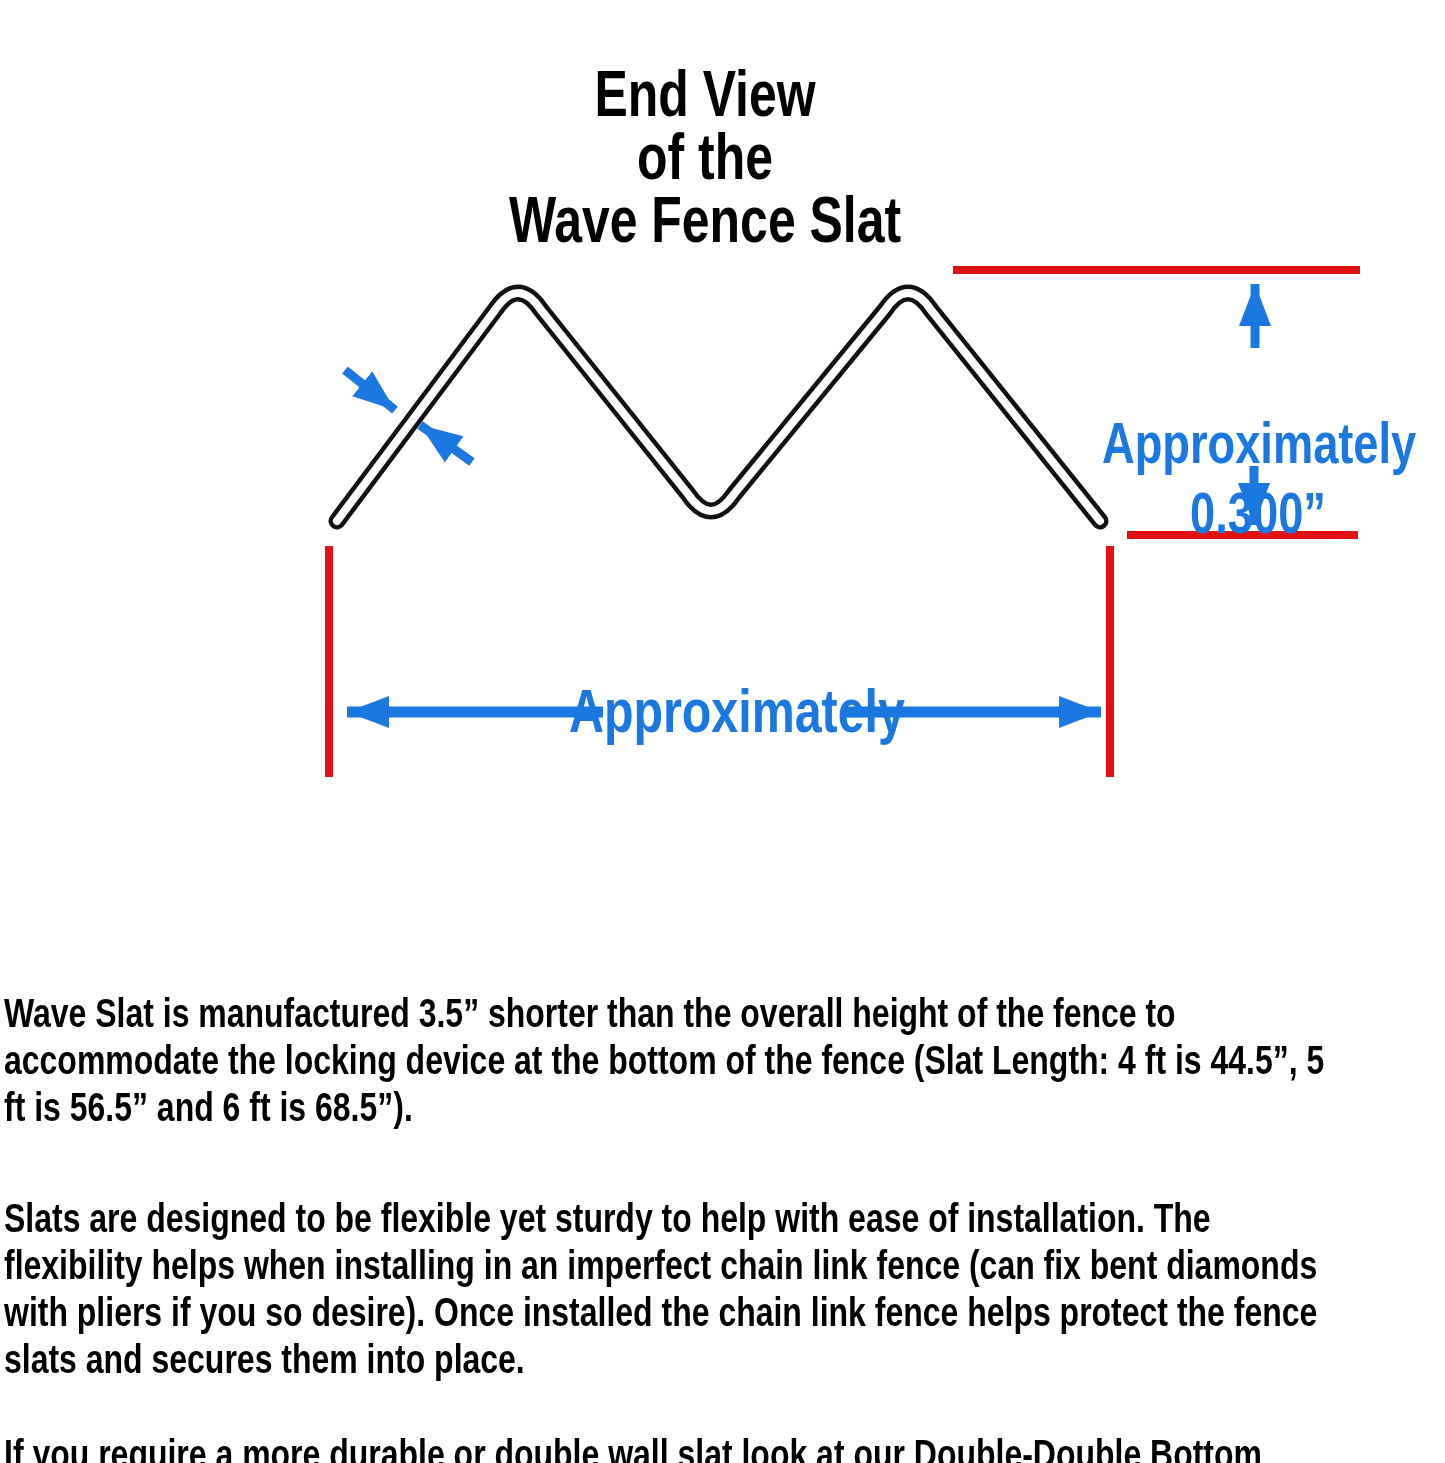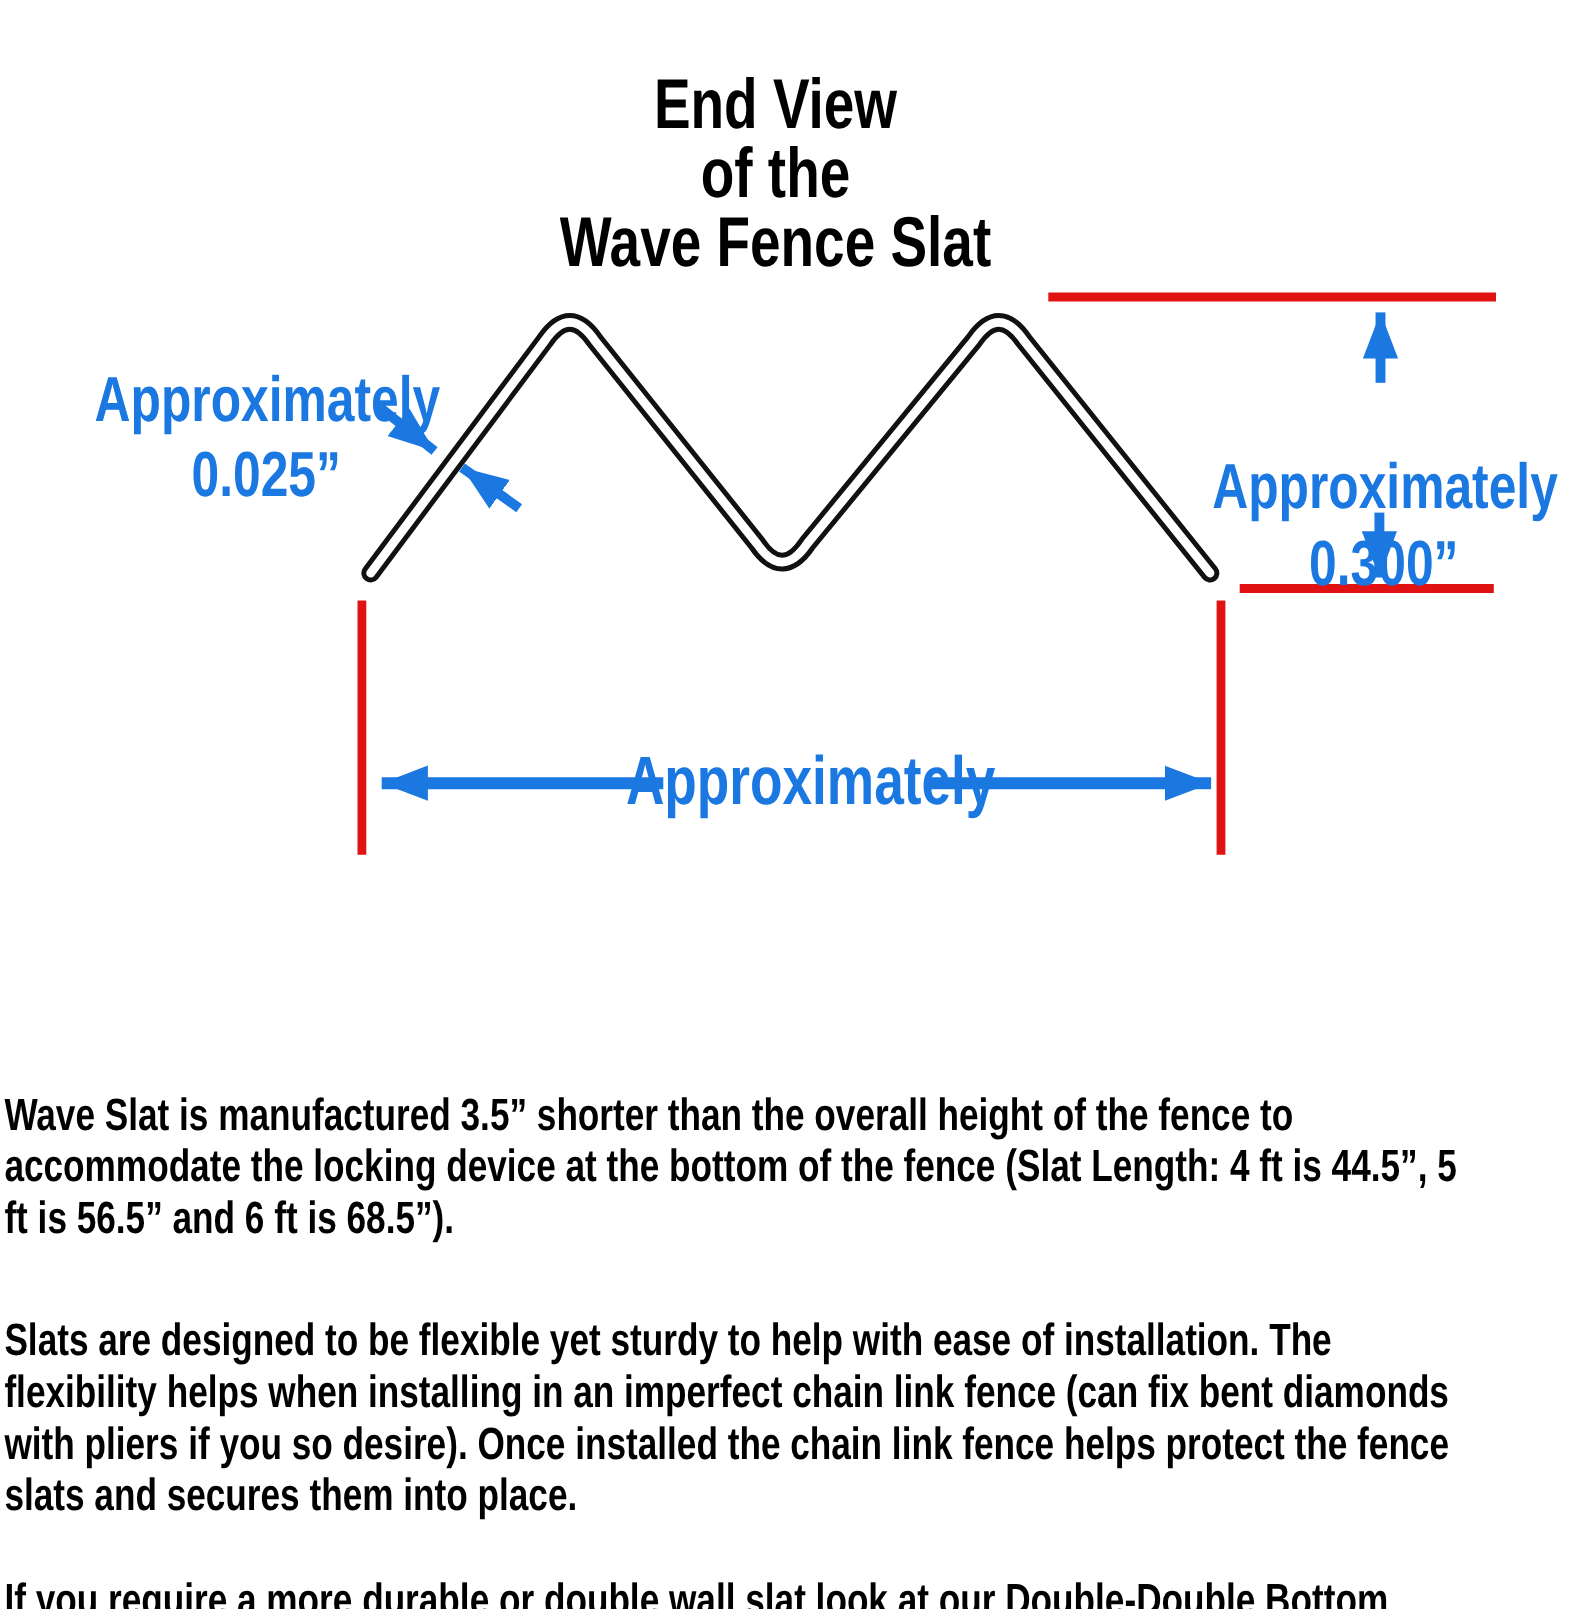--- a/index.html
+++ b/index.html
@@ -78,24 +78,20 @@
     <line x1="603" y1="712" x2="347" y2="712" stroke="var(--dimension-blue)" stroke-width="11" marker-end="url(#ah)"></line>
     <line x1="843" y1="712" x2="1101" y2="712" stroke="var(--dimension-blue)" stroke-width="11" marker-end="url(#ah)"></line>
   </svg>
 
   <div class="txt title">
     <span class="condensed">End View
 of the
 Wave Fence Slat</span>
   </div>
 
-  <div class="txt blue-label label-thickness">
-    <span class="condensed"><span>Approximately</span>
-<span>0.025”</span></span>
-  </div>
 
   <div class="txt blue-label label-height">
     <span class="condensed"><span>Approximately</span>
 <span>0.300”</span></span>
   </div>
 
   <div class="txt blue-label label-width-word">
     <span class="condensed">Approximately</span>
   </div>
 

